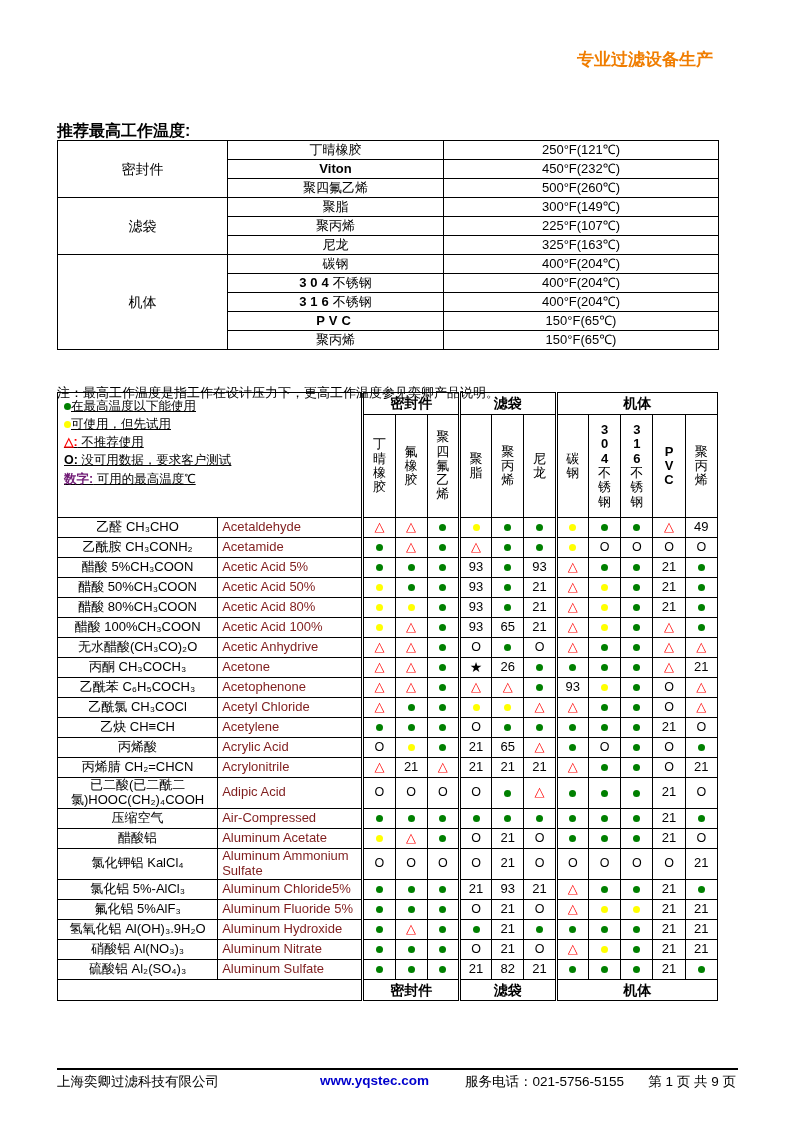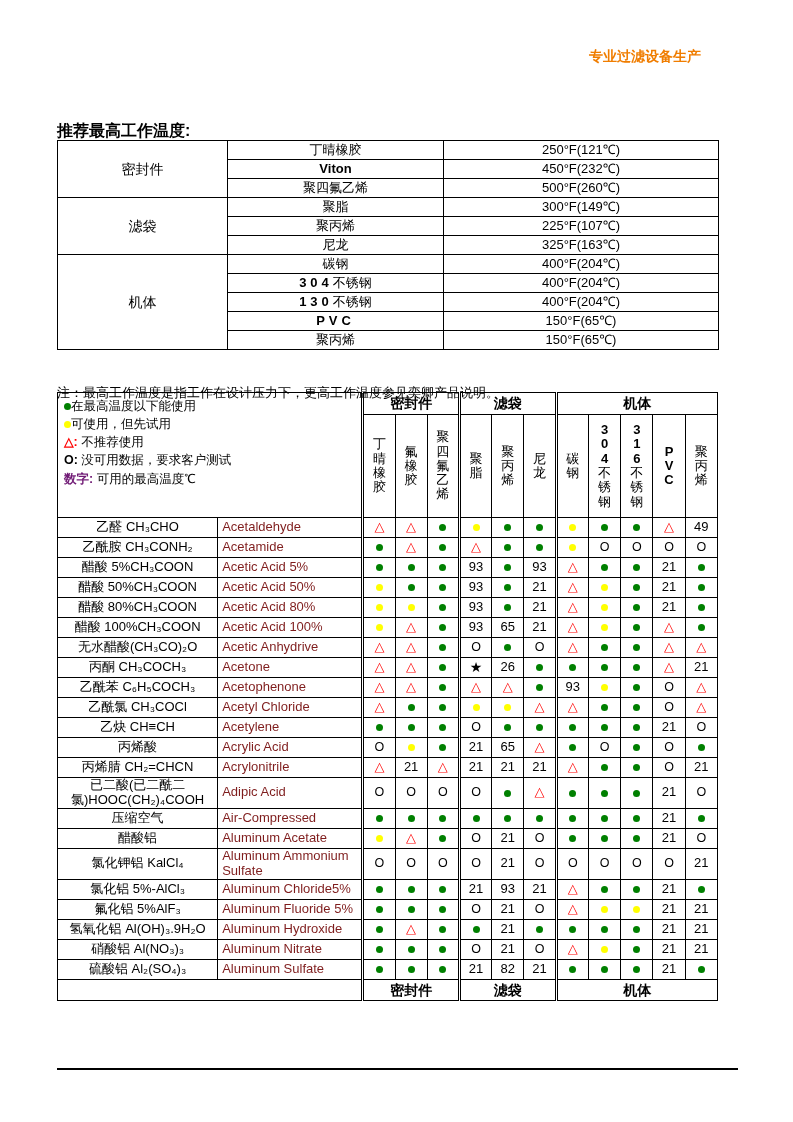--- a/index.html
+++ b/index.html
@@ -1,37 +1,37 @@
 <!DOCTYPE html>
 <html><head>
 <meta charset="utf-8">
 <style>
   html,body{margin:0;padding:0;background:#e8e8e8;}
   .page{position:relative;width:793px;height:1122px;background:#fff;margin:0 auto;
         font-family:"Liberation Sans",sans-serif;color:#000;overflow:hidden;}
   
   .logo{position:absolute;left:42px;top:24px;width:70px;height:62px;text-align:center;}
   .logo-text{font-size:8px;color:#1a6fbd;font-weight:bold;letter-spacing:1px;margin-top:-4px;}
-  .slogan{position:absolute;top:48px;right:92px;font-size:14px;font-weight:bold;color:#f07d00;}
+  .slogan{position:absolute;top:48px;right:80px;font-size:17px;font-weight:bold;color:#f07d00;}
   .title{position:absolute;top:80px;left:0;width:100%;text-align:center;
          font-size:26px;font-weight:bold;letter-spacing:3px;}
   .subtitle{position:absolute;top:121px;left:57px;font-size:16px;font-weight:bold;}
   
   table{border-collapse:collapse;table-layout:fixed;}
   td{border:1px solid #000;text-align:center;vertical-align:middle;
      padding:0 2px;font-size:13px;height:19px;line-height:1.15;overflow:hidden;}
   
   .temp-table{position:absolute;left:57px;top:140px;width:661px;}
   .temp-table td.cat{font-size:14px;}
   .temp-table td{height:18px;text-align:center;}
   
   .note{position:absolute;left:57px;top:365px;font-size:13px;margin-top:19px;}
   
   .matrix{position:absolute;left:57px;top:392px;width:661px;}
-  .matrix td.legend{text-align:left;vertical-align:top;padding:4px 6px;}
+  .matrix td.legend{text-align:left;vertical-align:top;padding:4px 6px;text-decoration:underline;}
   .legend-line{font-size:12.5px;line-height:1.45;white-space:nowrap;}
   .legend-line .sym{font-weight:bold;}
   .ghead{font-weight:bold;font-size:14px;height:21px;}
   .vh{height:100px;font-size:13px;padding:1px 0;}
   .vh div{line-height:1.1;}
   .dbl{border-left:3px double #000 !important;}
   .cn{font-size:13px;}
   .en{color:#7f1d1d;text-align:left;padding-left:4px;font-size:13px;}
   .dot{display:inline-block;width:7px;height:7px;border-radius:50%;vertical-align:middle;}
   .dot.g{background:#008000;}
@@ -96,21 +96,21 @@
         <tr>
           <td class="cat" rowspan="5">机体</td>
           <td class="mat"><span>碳钢</span></td>
           <td class="val">400°F(204℃)</td>
         </tr>
         <tr>
           <td class="mat"><span class="wide">304</span><span>不锈钢</span></td>
           <td class="val">400°F(204℃)</td>
         </tr>
         <tr>
-          <td class="mat"><span class="wide">130</span><span>不锈钢</span></td>
+          <td class="mat"><span class="wide">316</span><span>不锈钢</span></td>
           <td class="val">400°F(204℃)</td>
         </tr>
         <tr>
           <td class="mat"><span class="wide">PVC</span></td>
           <td class="val">150°F(65℃)</td>
         </tr>
         <tr>
           <td class="mat"><span>聚丙烯</span></td>
           <td class="val">150°F(65℃)</td>
         </tr>
@@ -534,14 +534,20 @@
         <tr>
           <td colspan="2"></td>
           <td class="gfoot dbl" colspan="3">密封件</td>
           <td class="gfoot dbl" colspan="3">滤袋</td>
           <td class="gfoot dbl" colspan="5">机体</td>
         </tr>
       </tbody>
   </table>
 
   <div class="footer-rule"></div>
+  <div class="footer">
+    <span class="f-company">上海奕卿过滤科技有限公司</span>
+    <span class="f-url">www.yqstec.com</span>
+    <span class="f-phone">服务电话：021-5756-5155</span>
+    <span class="f-pages">第 1 页 共 9 页</span>
+  </div>
 
 </div>
 
 </body></html>

